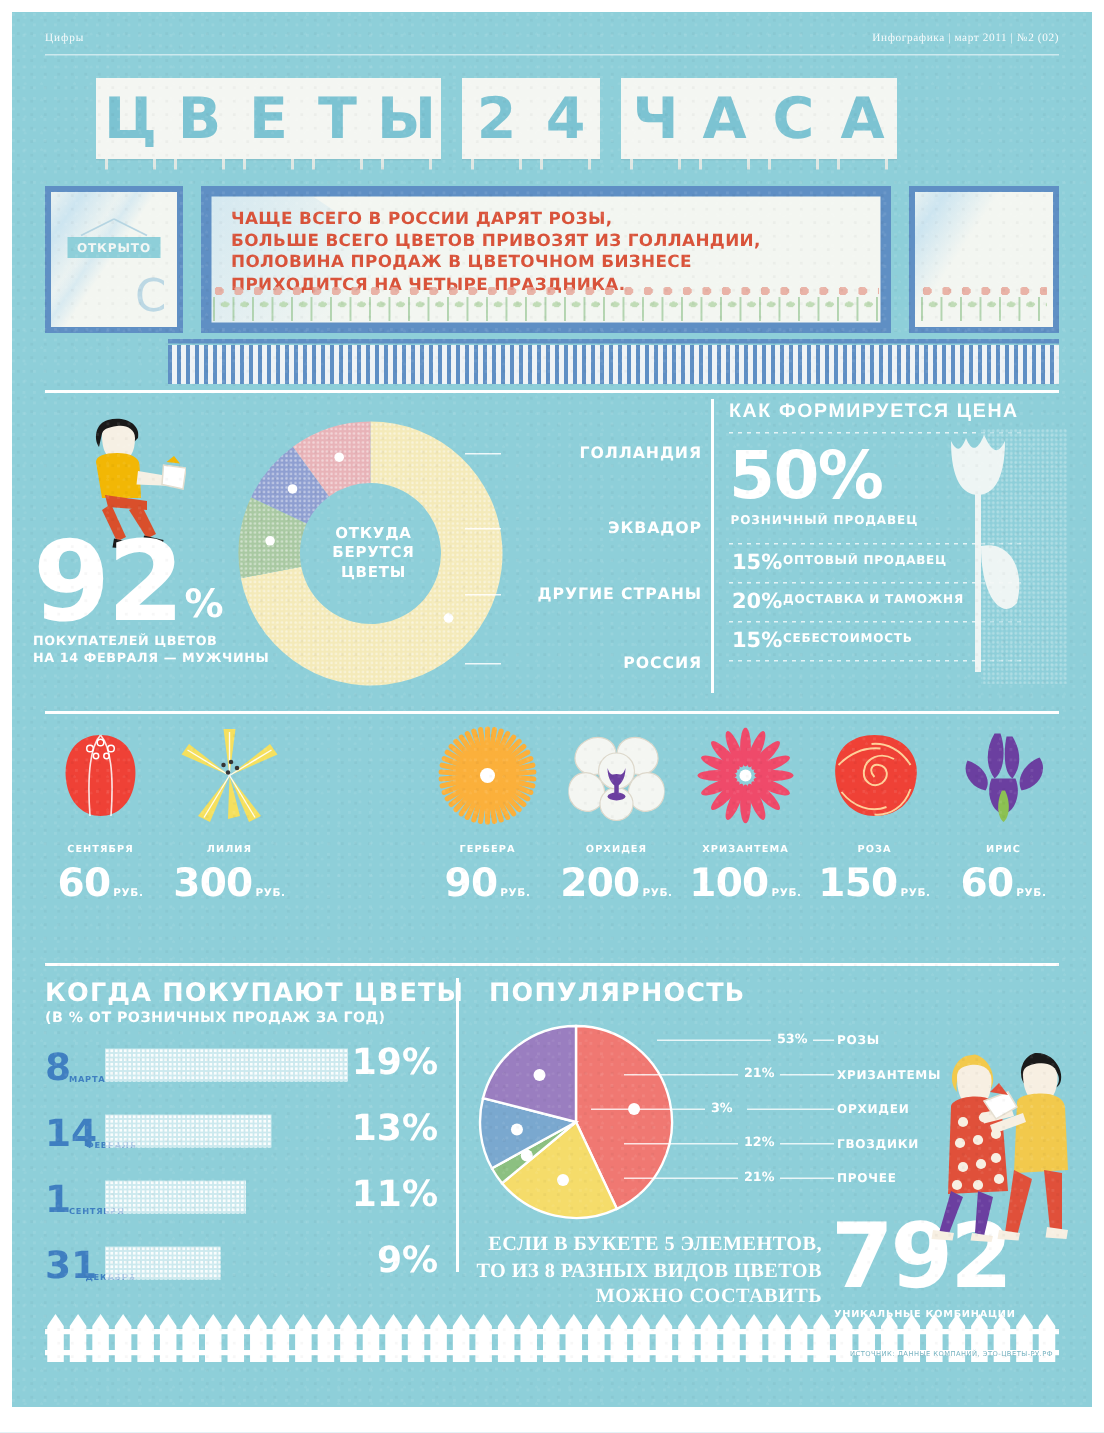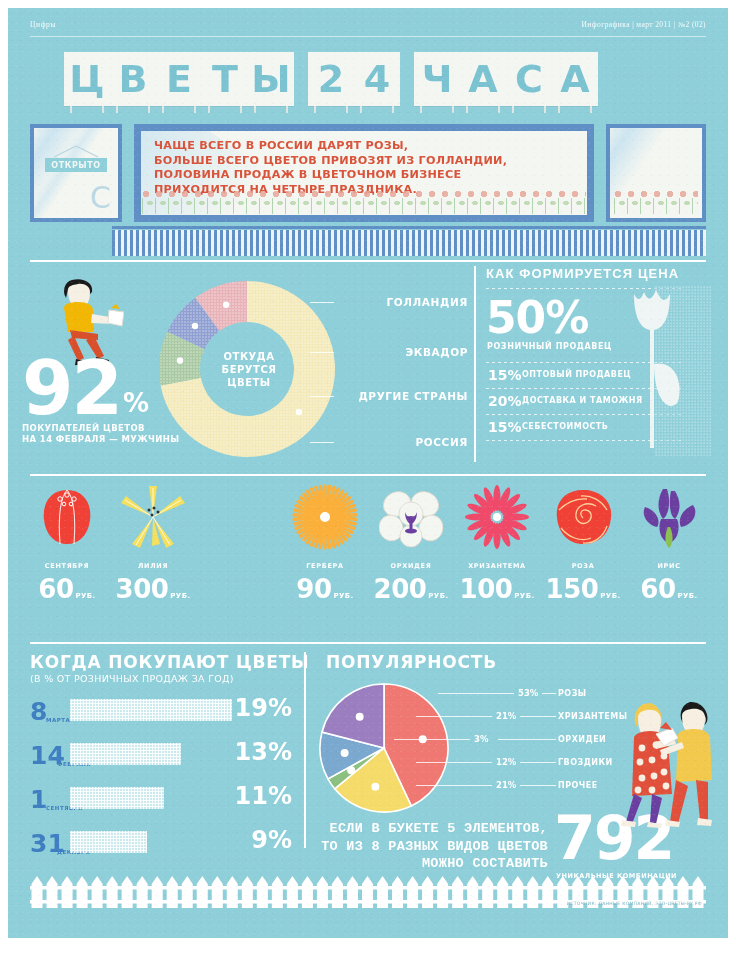--- a/index.html
+++ b/index.html
@@ -147,21 +147,21 @@
      font-family:"DejaVu Sans", sans-serif; margin-top:6px; }
   .fcell .pr{ margin-top:4px; color:#ffffff; font-family:"DejaVu Sans", sans-serif; }
   .fcell .pr b{ font-size:26px; font-weight:bold; letter-spacing:-.5px; }
   .fcell .pr i{ font-size:7px; font-style:normal; font-weight:bold; letter-spacing:.4px; margin-left:2px; }
 
   
   .sec4{ position:absolute; left:0; top:644px; width:720px; height:250px; }
   .h2{ color:#ffffff; font-weight:bold; font-family:"DejaVu Sans", sans-serif; }
   .whenTitle{ position:absolute; left:22px; top:0; font-size:17px; letter-spacing:.8px; }
   .whenSub{ position:absolute; left:22px; top:21px; font-size:9.5px; letter-spacing:.3px;
-     color:#ffffff; font-weight:normal; font-family:"DejaVu Sans", sans-serif; }
+     color:#ffffff; font-weight:bold; font-family:"DejaVu Sans", sans-serif; }
   .popTitle{ position:absolute; left:318px; top:0; font-size:17px; letter-spacing:.8px; }
 
   .brow{ position:absolute; left:22px; width:262px; height:32px; }
   .brow .day{ position:absolute; left:0; bottom:2px; font-size:25px; font-weight:bold;
      color:#3f7fc1; font-family:"DejaVu Sans", sans-serif; line-height:1; }
   .brow .mon{ position:absolute; bottom:3px; font-size:5.5px; font-weight:bold; color:#3f7fc1;
      letter-spacing:.5px; font-family:"DejaVu Sans", sans-serif; }
   .brow .bar{ position:absolute; top:5px; height:22px; background-color:rgba(255,255,255,.55);
      background-image:radial-gradient(circle at 1.5px 1.5px, rgba(255,255,255,.9) 0 1.2px, transparent 1.2px);
      background-size:3px 3px; }
@@ -172,21 +172,21 @@
   .plegend{ position:absolute; left:440px; top:36px; width:190px; height:130px; }
   .pl-pct{ position:absolute; font-size:8.5px; font-weight:bold; color:#ffffff;
      font-family:"DejaVu Sans", sans-serif; }
   .pl-nm{ position:absolute; left:110px; font-size:8px; font-weight:bold; color:#ffffff;
      letter-spacing:.5px; font-family:"DejaVu Sans", sans-serif; white-space:nowrap; }
   .pl-line{ position:absolute; height:1px; background:#ffffff; opacity:.8; }
 
   .combo{ position:absolute; left:300px; top:168px; width:410px; height:66px; }
   .combo .txt{ position:absolute; left:0; top:0; width:240px; text-align:right;
      color:#ffffff; font-size:13.5px; line-height:17.5px; font-weight:bold; letter-spacing:.3px;
-     font-family:Liberation Mono, monospace; }
+     font-family:Liberation Serif, serif; }
   .combo .big{ position:absolute; left:246px; top:-12px; font-size:60px; line-height:1;
      font-weight:bold; color:#ffffff; font-family:"DejaVu Sans", sans-serif; letter-spacing:-2px; }
   .combo .sub{ position:absolute; left:248px; top:52px; font-size:6.5px; font-weight:bold;
      color:#ffffff; letter-spacing:.5px; font-family:"DejaVu Sans", sans-serif; }
 
   .couple{ position:absolute; left:608px; top:690px; width:110px; height:130px; }
 
   .fence{ position:absolute; left:22px; bottom:26px; width:676px; height:40px; }
   .src{ position:absolute; right:26px; bottom:32px; font-size:4.5px; color:#79b4c2;
      letter-spacing:.3px; font-family:"DejaVu Sans", sans-serif; }

